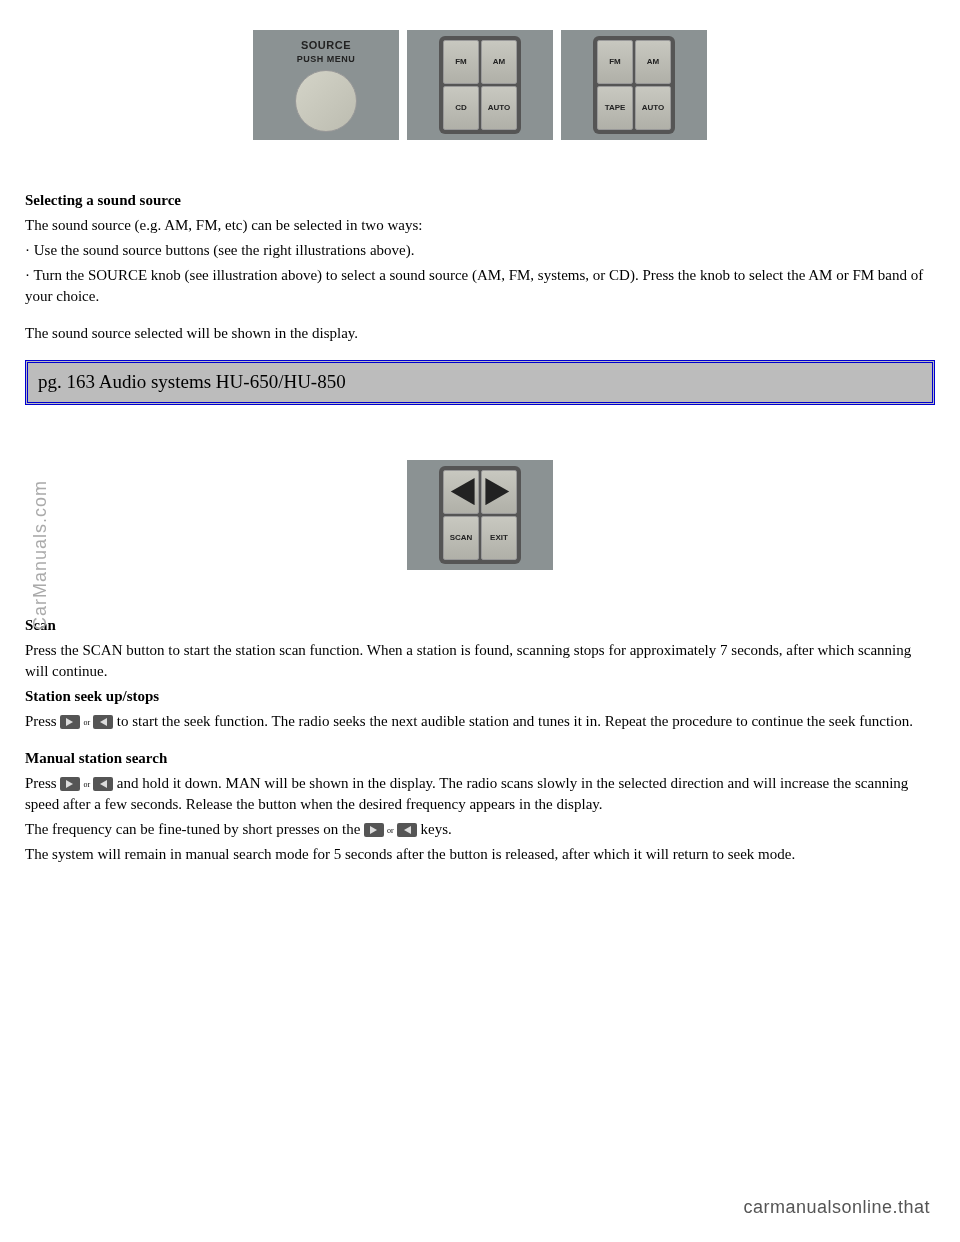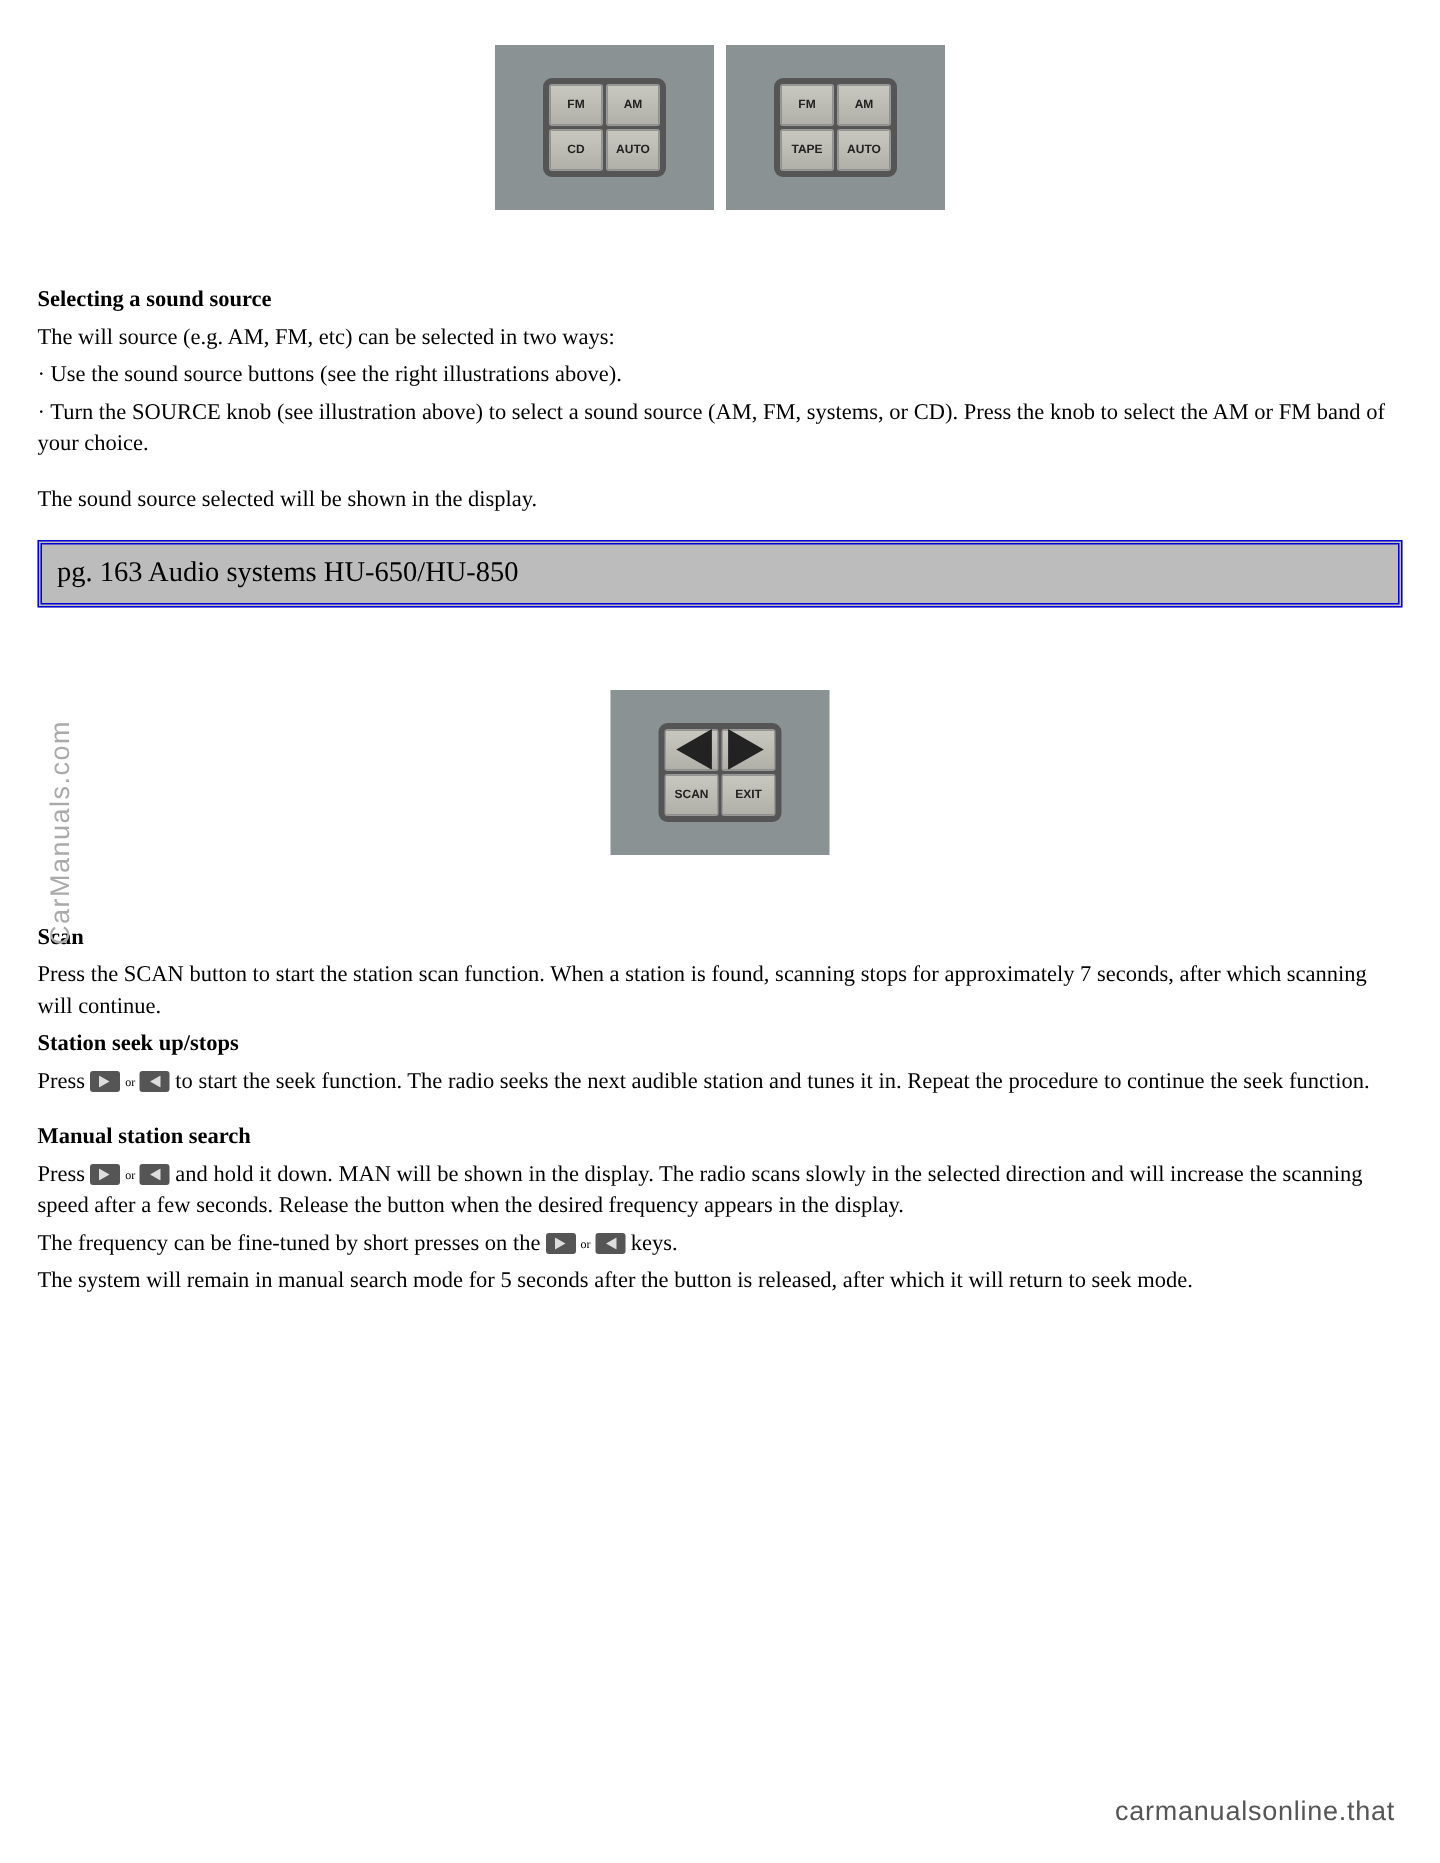--- a/index.html
+++ b/index.html
@@ -4,21 +4,21 @@
 <style>
   * { margin: 0; padding: 0; box-sizing: border-box; }
   body { font-family: Georgia, 'Times New Roman', serif; font-size: 15px; line-height: 1.4; background: #000; }
   .page { width: 960px; height: 1242px; margin: 0 auto; background: #fff; padding: 30px 25px 25px 25px; position: relative; }
   .img-row { display: flex; justify-content: center; gap: 8px; margin-bottom: 50px; }
   .panel { background: #8b9293; width: 146px; height: 110px; display: flex; flex-direction: column; align-items: center; justify-content: center; position: relative; }
   .source-text { font-family: Arial, sans-serif; font-weight: bold; font-size: 11px; color: #222; letter-spacing: 0.5px; }
   .source-knob { width: 62px; height: 62px; background: linear-gradient(135deg, #d4d4c8, #bcbcb0); border-radius: 50%; margin-top: 4px; border: 1px solid #999; }
   .btn-grid { display: grid; grid-template-columns: 1fr 1fr; gap: 2px; background: #555; padding: 4px; border-radius: 6px; }
   .btn-grid-tall { grid-template-rows: 1fr 1fr; }
-  .btn-cell { background: linear-gradient(180deg, #c8c8c0, #b0b0a8); width: 36px; height: 28px; display: flex; align-items: center; justify-content: center; font-family: Arial, sans-serif; font-weight: bold; font-size: 8px; color: #222; border: 1px solid #999; border-radius: 2px; }
+  .btn-cell { background: linear-gradient(180deg, #c8c8c0, #b0b0a8); width: 36px; height: 44px; display: flex; align-items: center; justify-content: center; font-family: Arial, sans-serif; font-weight: bold; font-size: 8px; color: #222; border: 1px solid #999; border-radius: 2px; }
   .body-text { margin-bottom: 4px; }
   .bold { font-weight: bold; }
   .para { margin-bottom: 16px; }
   .page-banner { background: #bcbcbc; border: 3px double #0000d0; padding: 6px 10px; font-size: 19px; margin: 6px 0 55px 0; }
   .single-img { display: flex; justify-content: center; margin-bottom: 45px; }
   .watermark { position: absolute; left: 28px; top: 630px; transform: rotate(-90deg); transform-origin: left top; color: #aaa; font-family: Arial, sans-serif; font-size: 18px; letter-spacing: 1px; }
   .inline-icon { display: inline-flex; vertical-align: middle; gap: 2px; align-items: center; }
   .tiny-btn { background: #555; width: 20px; height: 14px; display: inline-flex; align-items: center; justify-content: center; border-radius: 2px; }
   .tiny-btn svg { width: 10px; height: 8px; }
   .or-txt { font-size: 8px; padding: 0 1px; }
@@ -26,39 +26,44 @@
 </style>
 </head>
 <body>
 
 <div class="page">
 
   <div class="watermark">CarManuals.com</div>
 
   <div class="img-row">
     <div class="panel">
+      <div class="source-text">SOURCE</div>
+      <div class="source-text" style="font-size:9px;">PUSH  MENU</div>
+      <div class="source-knob"></div>
+    </div>
+    <div class="panel">
       <div class="btn-grid btn-grid-tall">
         <div class="btn-cell">FM</div>
         <div class="btn-cell">AM</div>
         <div class="btn-cell">CD</div>
         <div class="btn-cell">AUTO</div>
       </div>
     </div>
     <div class="panel">
       <div class="btn-grid btn-grid-tall">
         <div class="btn-cell">FM</div>
         <div class="btn-cell">AM</div>
         <div class="btn-cell">TAPE</div>
         <div class="btn-cell">AUTO</div>
       </div>
     </div>
   </div>
 
   <div class="body-text bold">Selecting a sound source</div>
-  <div class="body-text">The will source (e.g. AM, FM, etc) can be selected in two ways:</div>
+  <div class="body-text">The sound source (e.g. AM, FM, etc) can be selected in two ways:</div>
   <div class="body-text">· Use the sound source buttons (see the right illustrations above).</div>
   <div class="body-text para">· Turn the SOURCE knob (see illustration above) to select a sound source (AM, FM, systems, or CD). Press the knob to select the AM or FM band of your choice.</div>
   <div class="body-text para">The sound source selected will be shown in the display.</div>
 
   <div class="page-banner">pg. 163 Audio systems HU-650/HU-850</div>
 
   <div class="single-img">
     <div class="panel">
       <div class="btn-grid btn-grid-tall">
         <div class="btn-cell">

